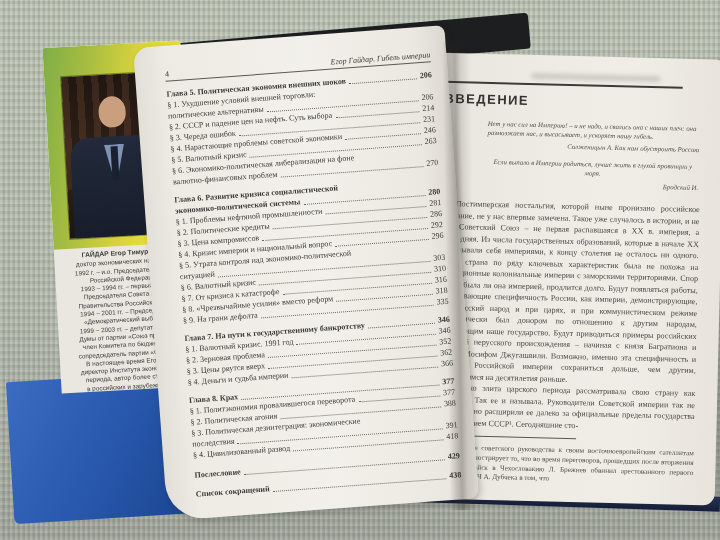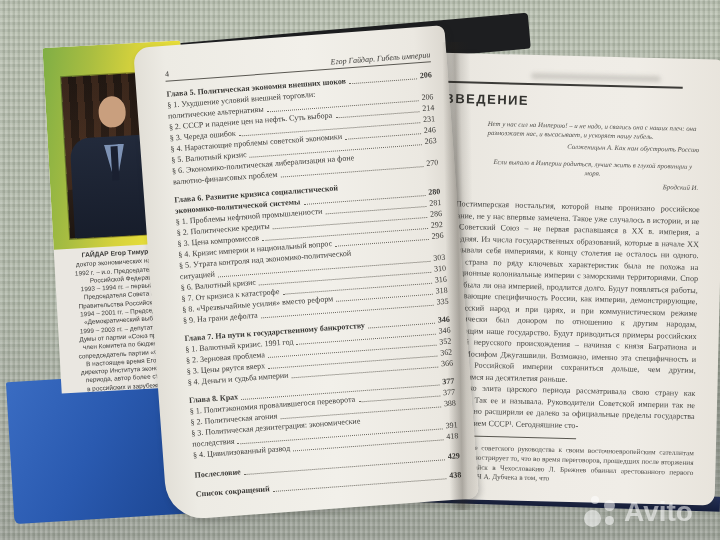--- a/index.html
+++ b/index.html
@@ -337,21 +337,14 @@
               <span class="dots"></span>
               <span class="pg">438</span>
             </div>
           </div>
         </div>
     </div>
   </div>
 
   <div class="gutter"></div>
 
-  <div class="wm">
-    <div class="dot" style="left:2px; top:22px; width:17px; height:17px;"></div>
-    <div class="dot" style="left:9px; top:8px; width:8px; height:8px;"></div>
-    <div class="dot" style="left:22px; top:12px; width:11px; height:11px;"></div>
-    <div class="dot" style="left:23px; top:28px; width:9px; height:9px;"></div>
-    <div class="wm-text">Avito</div>
-  </div>
 
 </div>
 
 </body></html>

